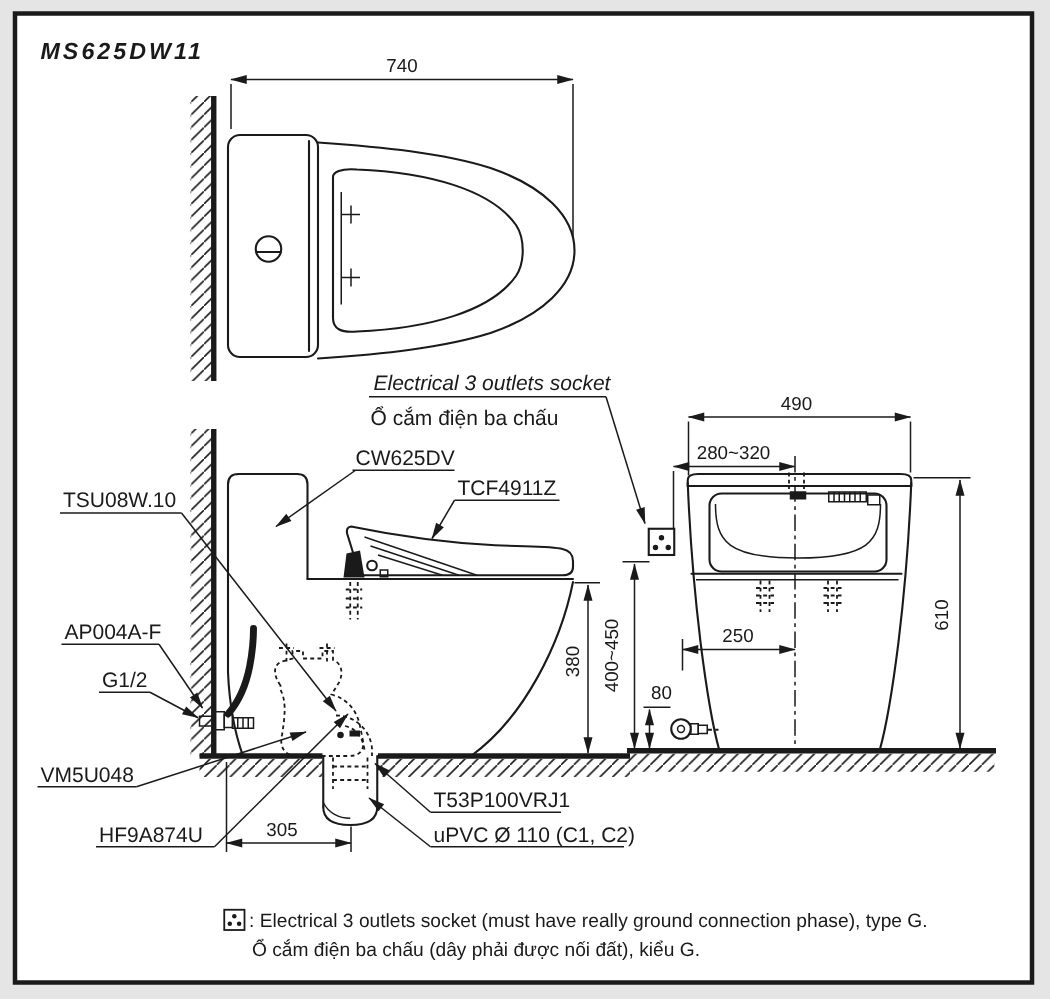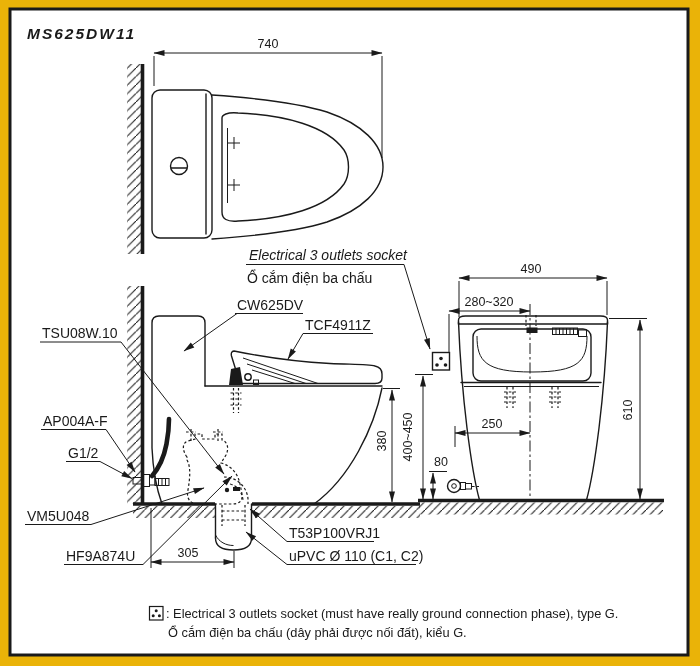--- a/index.html
+++ b/index.html
@@ -1,16 +1,16 @@
 <!DOCTYPE html>
 <html><head>
 <meta charset="utf-8">
 <style>
   html,body{margin:0;padding:0;background:#ffffff;}
-  .page{width:700px;height:666px;background:#eab308;position:relative;overflow:hidden;
+  .page{width:700px;height:666px;background:#e5e5e5;position:relative;overflow:hidden;
         font-family:"Liberation Sans",sans-serif;}
   svg{display:block;}
   .outline{stroke:#1a1a1a;stroke-width:1.4;fill:none;stroke-linecap:round;stroke-linejoin:round;}
   .thin{stroke:#1a1a1a;stroke-width:1;fill:none;}
   .thick{stroke:#1a1a1a;stroke-width:3.6;fill:none;}
   .dim{stroke:#1a1a1a;stroke-width:1;fill:none;}
   .dashed{stroke:#1a1a1a;stroke-width:1.2;fill:none;stroke-dasharray:2.6 2.2;}
   .cdash{stroke:#1a1a1a;stroke-width:1;fill:none;stroke-dasharray:11 3 2.5 3;}
   .fillb{fill:#1a1a1a;stroke:none;}
   text{fill:#1a1a1a;font-family:"Liberation Sans",sans-serif;}

